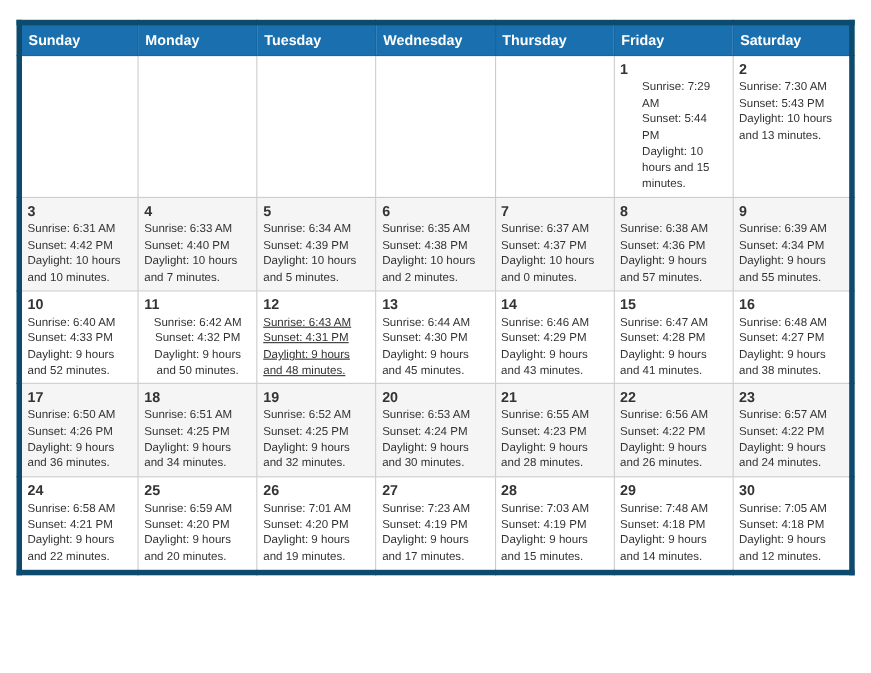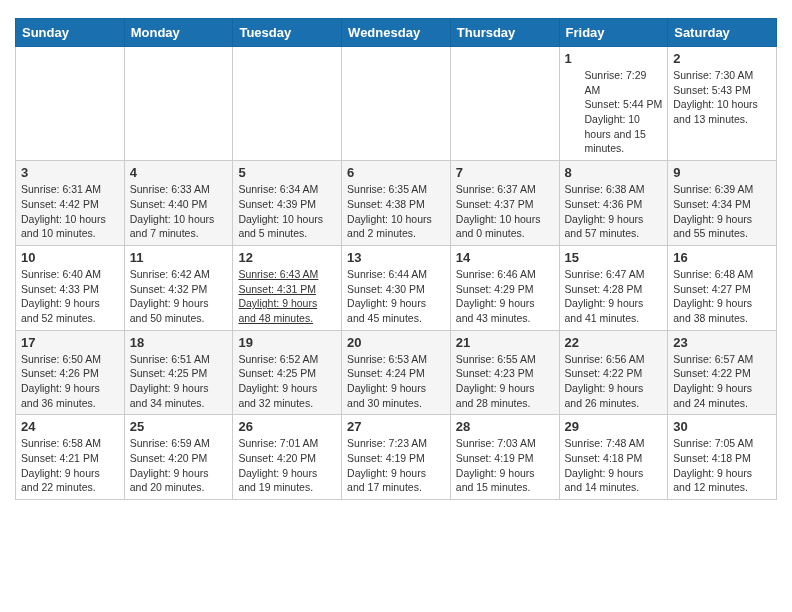--- a/index.html
+++ b/index.html
@@ -49,21 +49,21 @@
       font-weight: bold;
       color: #333;
     }
     .location-title {
       font-size: 16px;
       color: #555;
     }
     .calendar {
       width: 100%;
       border-collapse: collapse;
-      border: 1px solid #0c4a6e;
+      border: 5px solid #0c4a6e;
     }
     .calendar th {
       background: #1a6faf;
       color: #fff;
       font-size: 13px;
       font-weight: bold;
       text-align: left;
       padding: 6px 6px;
       border: 1px solid #1565a0;
     }
@@ -181,21 +181,21 @@
       </tr>
       <tr>
         <td>
           <div class="day-number">10</div>
           <div class="day-detail" style="white-space: pre-line;">Sunrise: 6:40 AM
 Sunset: 4:33 PM
 Daylight: 9 hours and 52 minutes.</div>
         </td>
         <td>
           <div class="day-number">11</div>
-          <div class="day-detail" style="white-space: pre-line;">Sunrise: 6:42 AM
+          <div class="day-detail" style="white-space: pre-line; text-align: center;">Sunrise: 6:42 AM
 Sunset: 4:32 PM
 Daylight: 9 hours and 50 minutes.</div>
         </td>
         <td>
           <div class="day-number">12</div>
           <div class="day-detail" style="white-space: pre-line; text-decoration: underline;">Sunrise: 6:43 AM
 Sunset: 4:31 PM
 Daylight: 9 hours and 48 minutes.</div>
         </td>
         <td>

